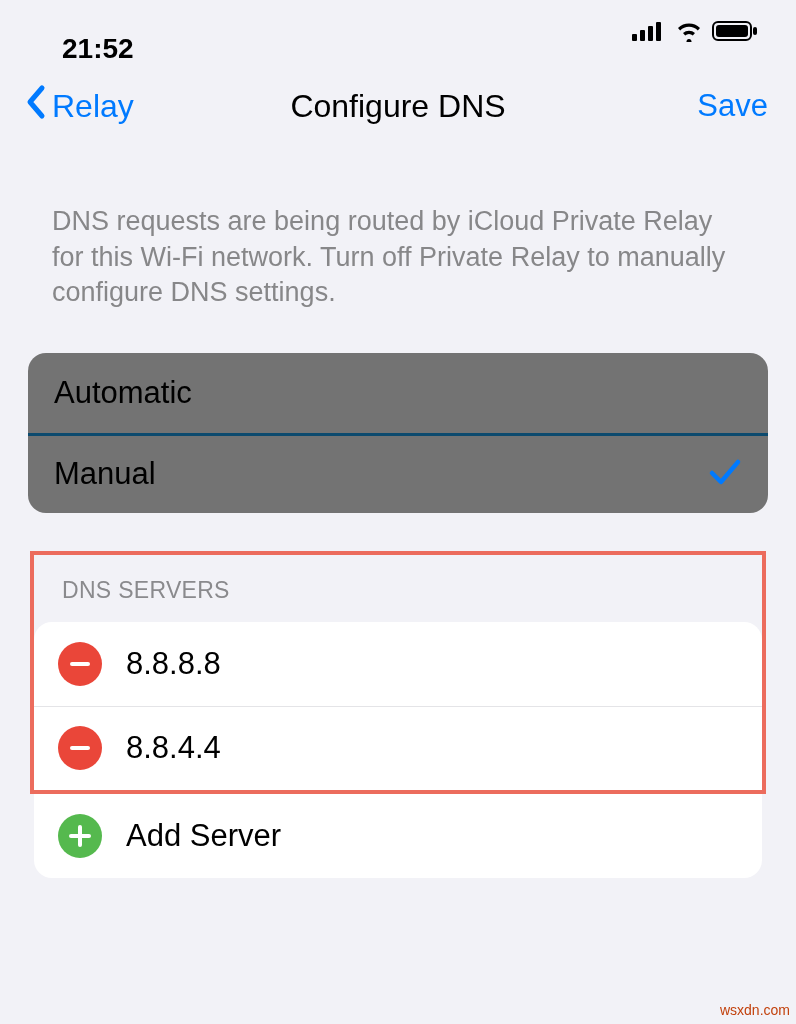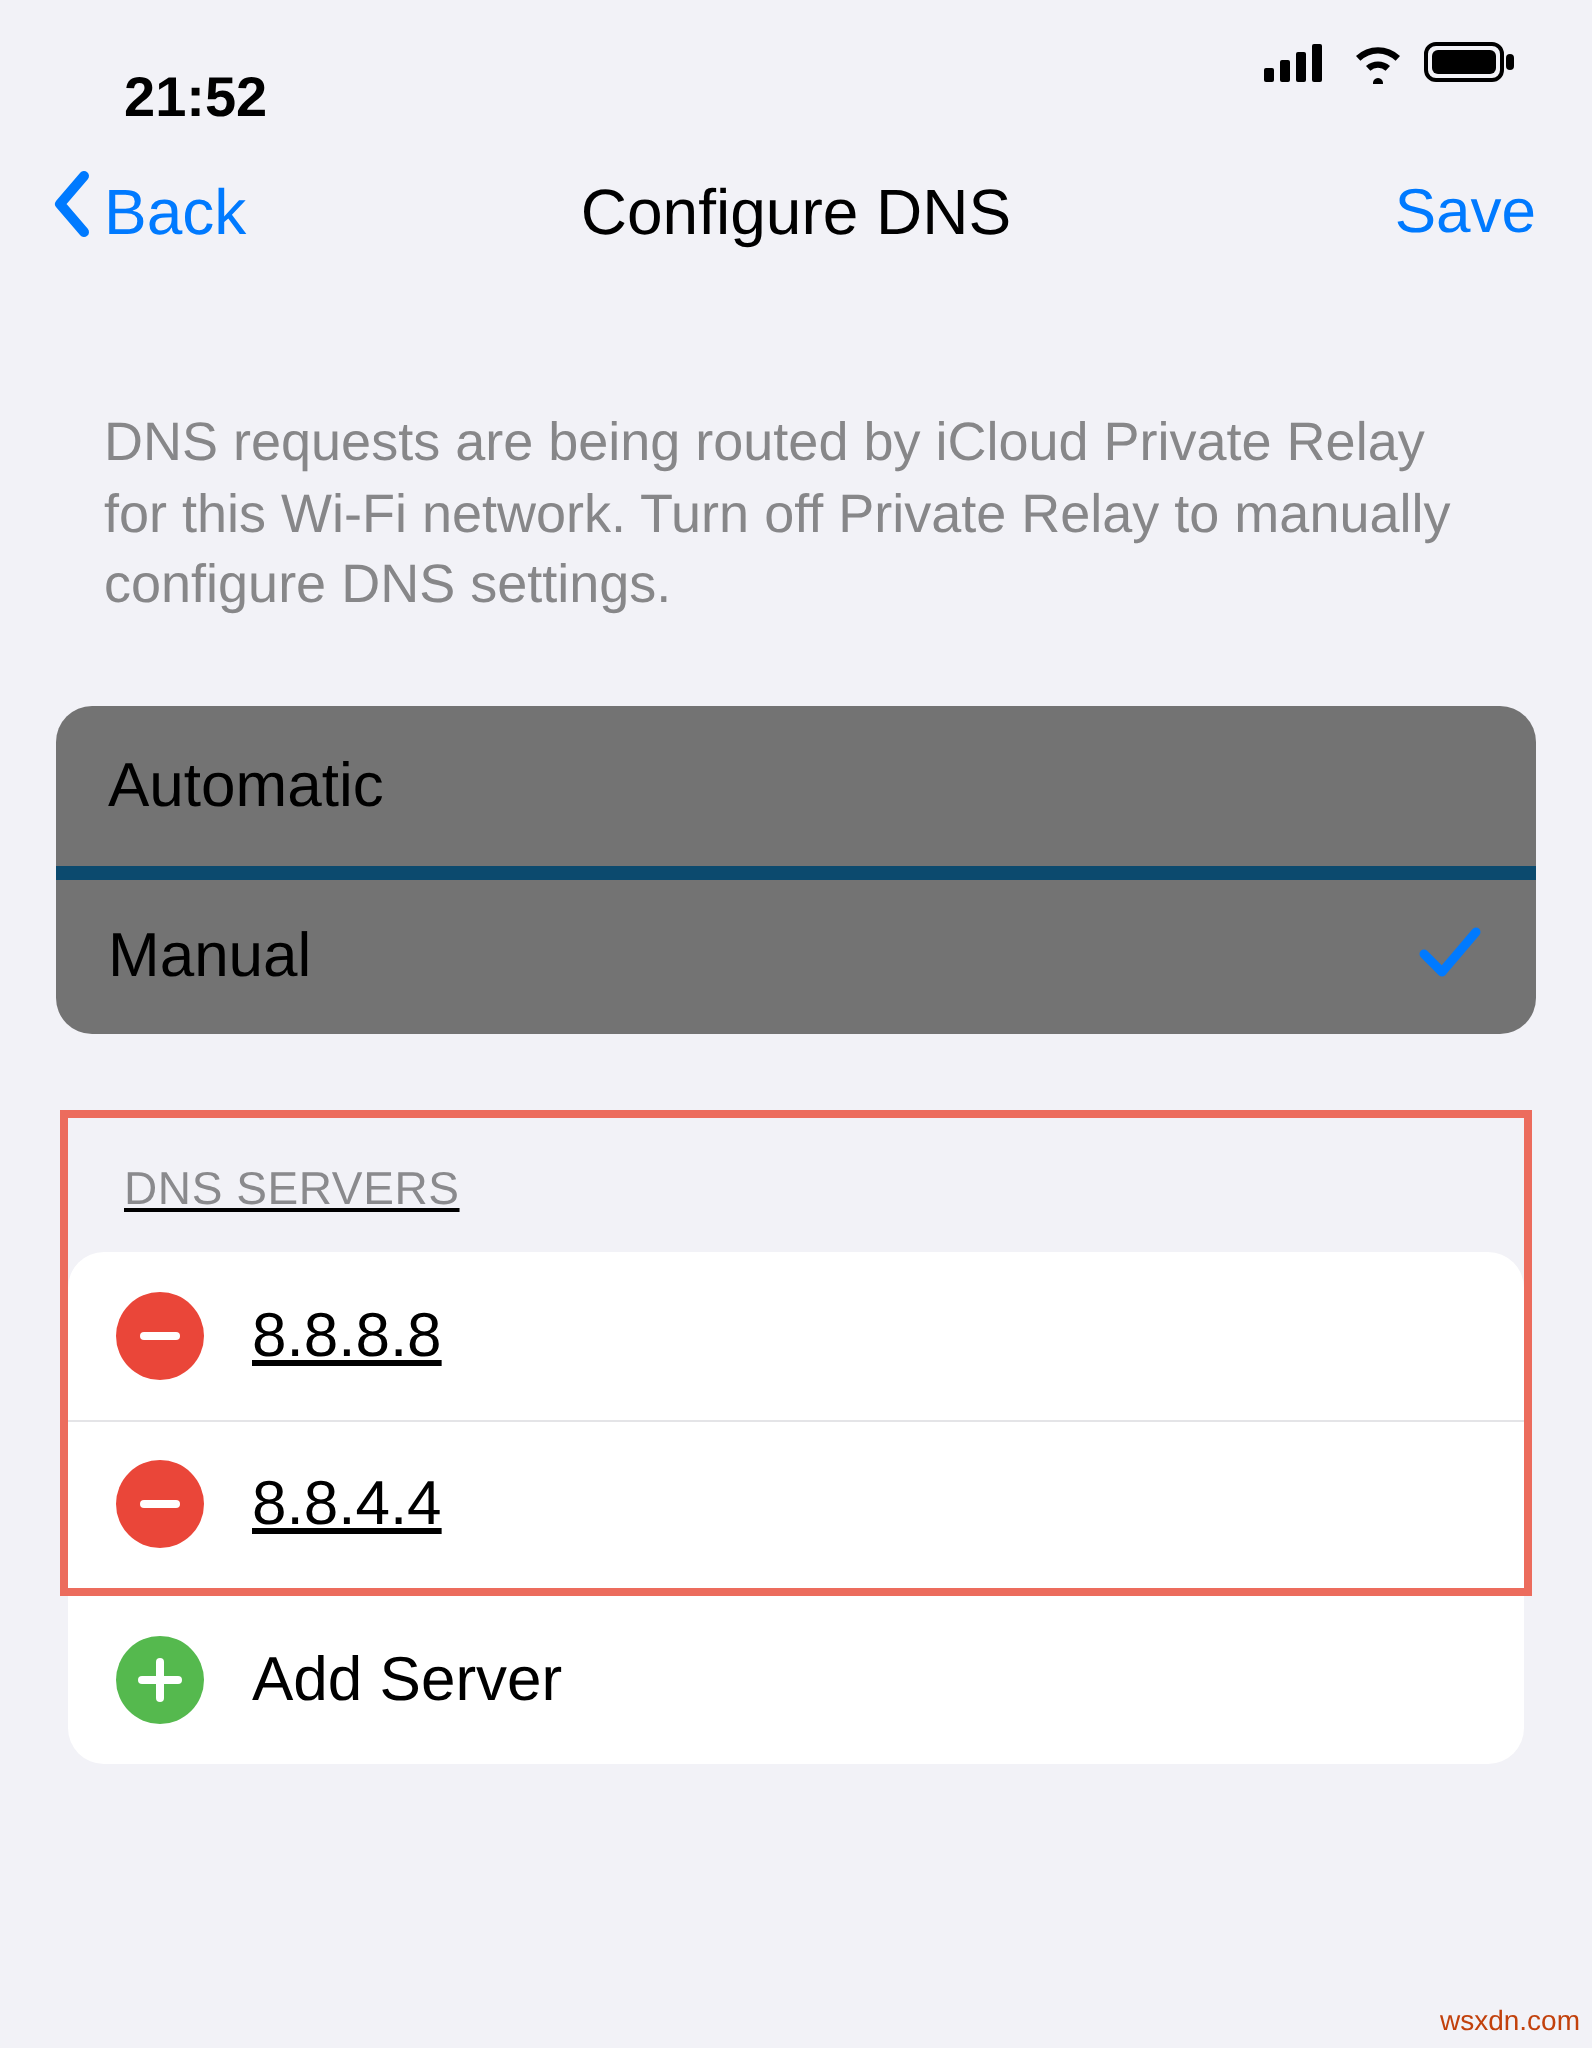--- a/index.html
+++ b/index.html
@@ -77,42 +77,41 @@
     }
     .row {
       display: flex;
       align-items: center;
       justify-content: space-between;
       padding: 20px 26px;
       min-height: 80px;
       cursor: pointer;
     }
     .row + .row {
-      border-top: 7px solid #0c4a6e;
+      border-top: 3px solid #0c4a6e;
     }
     .row-label {
       font-size: 31px;
       color: #000;
     }
     .check {
       color: #007aff;
     }
     .section-header {
       color: #8a8a8d;
       font-size: 23px;
       font-weight: 400;
       padding: 22px 28px 8px 28px;
       letter-spacing: 0.3px;
     }
     .highlight-box {
       border: 4px solid #ec6c5d;
       margin: 0 30px;
       padding-bottom: 0;
       position: relative;
-      text-decoration: underline;
     }
     .highlight-box .group-inner {
       margin: 10px 0 0 0;
       background: #fff;
       border-radius: 18px 18px 0 0;
       overflow: hidden;
     }
     .group-below {
       margin: 0 34px;
       background: #fff;
@@ -188,21 +187,21 @@
   </div>
 </div>
 
 <div class="nav-bar">
   <div class="nav-back">
     <span>
       <svg width="24" height="36" viewBox="0 0 24 36">
           <path d="M18 4 L6 18 L18 32" stroke="#007aff" stroke-width="5" fill="none" stroke-linecap="round" stroke-linejoin="round"></path>
         </svg>
     </span>
-    <span>Back</span>
+    <span>Relay</span>
   </div>
   <div class="nav-title">Configure DNS</div>
   <div class="nav-save">Save</div>
 </div>
 
 <div class="description">DNS requests are being routed by iCloud Private Relay for this Wi-Fi network. Turn off Private Relay to manually configure DNS settings.</div>
 
 <div class="group">
   <div class="row">
     <span class="row-label">Automatic</span>

